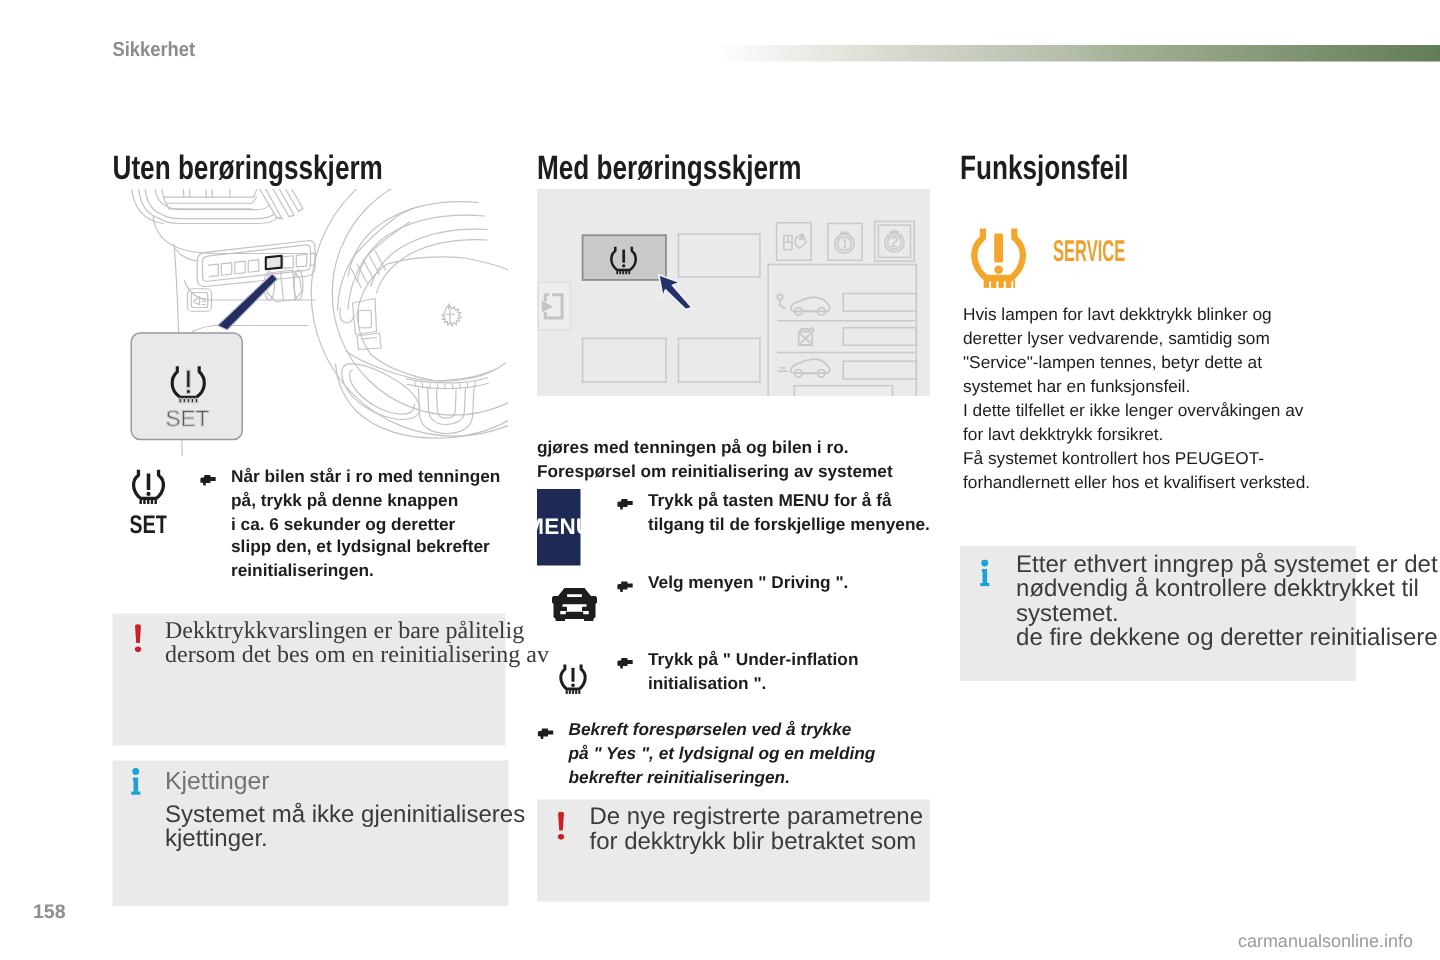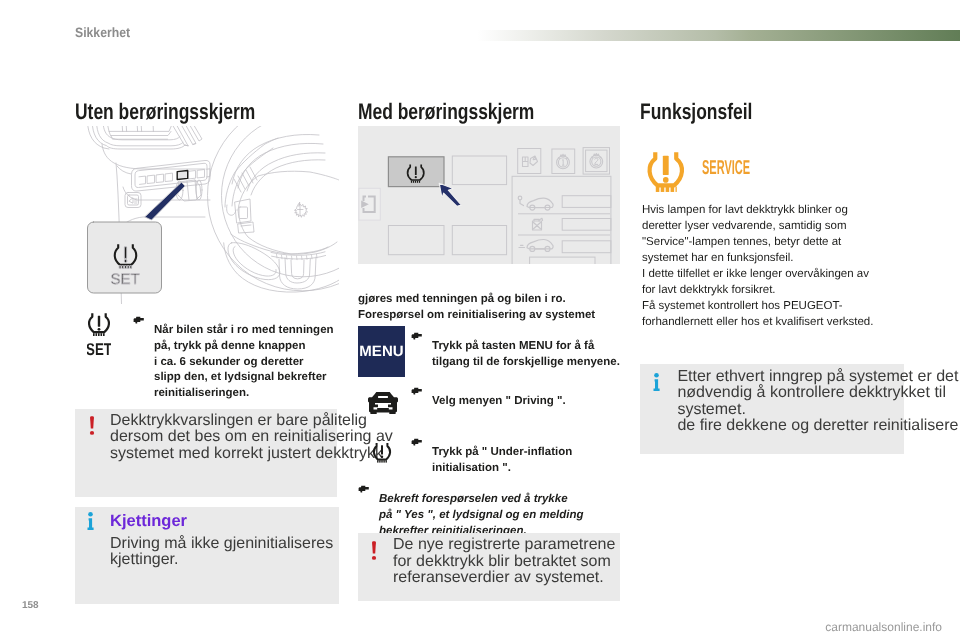--- a/index.html
+++ b/index.html
@@ -25,48 +25,48 @@
 
   .illu{background:#fff;}
   .intro{font-size:11.5px;font-weight:bold;color:#1d1d1b;line-height:15.8px;}
 
   .bl{position:relative;}
   .bl .hand{position:absolute;left:0;top:5px;width:12px;height:8px;line-height:0;}
 
   
   .panel{background:#eaeaea;position:relative;box-sizing:border-box;}
   .panel p{margin:0;font-size:16px;color:#3b3b3a;line-height:16.4px;}
-  .panel h3{margin:0;font-size:16.5px;font-weight:bold;color:#6d28d9;line-height:18px;}
+  .panel h3{margin:0;font-size:16.5px;font-weight:normal;color:#737373;line-height:18px;}
 
   .bang{display:block;width:6px;height:19px;line-height:0;}
   .infoi{display:block;width:7px;height:18px;line-height:0;}
 
-  .pgnum{position:absolute;left:22px;top:600px;font-size:10px;font-weight:bold;color:#8f8f8f;}
+  .pgnum{position:absolute;left:22px;top:600px;font-size:13px;font-weight:bold;color:#8f8f8f;}
   .wmark{position:absolute;right:18px;bottom:6px;font-size:12px;color:#9a9a9a;}
 
   
   .illu1{position:absolute;left:0;top:26px;width:264px;height:178px;background:#fff;overflow:hidden;}
   .lblk{position:absolute;left:0;top:208px;width:262px;}
   .setico{position:absolute;left:12px;top:4px;width:24px;height:47px;}
   .l-bullet{position:absolute;left:58px;top:3px;width:202px;}
   .bl .btxt{display:block;margin-left:21px;}
   .tline{display:block;white-space:nowrap;}
-  .bl .btxt{font-size:11.5px;font-weight:bold;color:#1d1d1b;line-height:15.8px;margin-top:12px;}
+  .bl .btxt{font-size:11.5px;font-weight:bold;color:#1d1d1b;line-height:15.8px;}
   .p-warn1{position:absolute;left:0;top:309px;width:262px;height:88px;}
   .p-warn1 .bang{position:absolute;left:13.8px;top:7.3px;}
-  .p-warn1 p{position:absolute;left:35px;top:4px;width:226px;}
+  .p-warn1 p{position:absolute;left:35px;top:4px;width:226px;font-family:Liberation Serif, serif;}
   .p-info1{position:absolute;left:0;top:406.6px;width:264px;height:97px;}
   .p-info1 .infoi{position:absolute;left:12.1px;top:5.7px;}
   .p-info1 h3{position:absolute;left:35px;top:5px;}
   .p-info1 p{position:absolute;left:35px;top:29px;width:212px;}
 
   
   .illu2{position:absolute;left:0;top:26px;width:262px;height:138px;background:#eaeaea;overflow:hidden;}
   .m-intro{position:absolute;left:0;top:192px;width:245px;}
-  .menubtn{position:absolute;left:0;top:226px;width:47px;height:51px;background:#1e2a56;
+  .menubtn{position:absolute;left:0;top:226px;width:29px;height:51px;background:#1e2a56;
            display:flex;align-items:center;justify-content:center;}
   .menubtn span{color:#fff;font-size:15px;font-weight:bold;letter-spacing:.1px;}
   .m-s1{position:absolute;left:53px;top:227px;width:215px;}
   .carico{position:absolute;left:8px;top:291px;width:34px;height:24px;}
   .m-s2{position:absolute;left:53px;top:282px;width:215px;}
   .tpmsico{position:absolute;left:14px;top:342px;width:20px;height:21px;}
   .m-s3{position:absolute;left:53px;top:333px;width:180px;}
   .m-s4{position:absolute;left:0;top:380px;width:232px;font-style:italic;}
   .p-warn2{position:absolute;left:0;top:433.4px;width:262px;height:67.4px;}
   .p-warn2 .bang{position:absolute;left:13.3px;top:7.3px;}
@@ -240,31 +240,30 @@
       </div>
     </div>
     <div class="panel p-warn1">
       <span class="bang"><svg viewBox="0 0 6 19" width="6" height="19">
             <path fill="#cb2026" d="M1.05 1.6 C1.05 0.72 1.65 0.2 3 0.2 C4.35 0.2 4.95 0.72 4.95 1.6 L4.2 12.6 L1.8 12.6 Z"></path>
             <ellipse cx="3" cy="16.9" rx="2.1" ry="1.85" fill="#cb2026"></ellipse>
           </svg></span>
       <p>
           <span class="tline">Dekktrykkvarslingen er bare pålitelig</span>
           <span class="tline">dersom det bes om en reinitialisering av</span>
-          <span class="tline">systemet med korrekt justert dekktrykk</span>
         </p>
     </div>
     <div class="panel p-info1">
       <span class="infoi"><svg viewBox="0 0 7 18" width="7" height="18">
             <circle cx="3.5" cy="2.3" r="2.3" fill="#1ba3d8"></circle>
             <path fill="#1ba3d8" d="M1.6 6.3 L5.1 6.3 L5.1 15.6 L6.6 15.6 L6.6 17.9 L0.5 17.9 L0.5 15.6 L2.0 15.6 L2.0 8.5 L1.6 8.5 Z"></path>
           </svg></span>
       <h3>Kjettinger</h3>
       <p>
-          <span class="tline">Driving må ikke gjeninitialiseres</span>
+          <span class="tline">Systemet må ikke gjeninitialiseres</span>
           <span class="tline">kjettinger.</span>
         </p>
     </div>
   </div>
 
   <div class="col col2">
     <h2 class="chead">Med berøringsskjerm</h2>
     <div class="illu illu2">
       <svg viewBox="0 0 262 163" width="262" height="163">
         <g fill="none" stroke="#c9c8cc" stroke-width="1">
@@ -424,21 +423,20 @@
         </span>
     </div>
     <div class="panel p-warn2">
       <span class="bang"><svg viewBox="0 0 6 19" width="6" height="19">
             <path fill="#cb2026" d="M1.05 1.6 C1.05 0.72 1.65 0.2 3 0.2 C4.35 0.2 4.95 0.72 4.95 1.6 L4.2 12.6 L1.8 12.6 Z"></path>
             <ellipse cx="3" cy="16.9" rx="2.1" ry="1.85" fill="#cb2026"></ellipse>
           </svg></span>
       <p>
           <span class="tline">De nye registrerte parametrene</span>
           <span class="tline">for dekktrykk blir betraktet som</span>
-          <span class="tline">referanseverdier av systemet.</span>
         </p>
     </div>
   </div>
 
   <div class="col col3">
     <h2 class="chead">Funksjonsfeil</h2>
     <div class="svcrow">
       <div class="tpmsico-orange">
         <svg viewBox="0 0 38 41" width="41.5" height="43">
           <g fill="none" stroke="#f4a62a" stroke-width="4" stroke-linecap="butt" stroke-linejoin="round">

